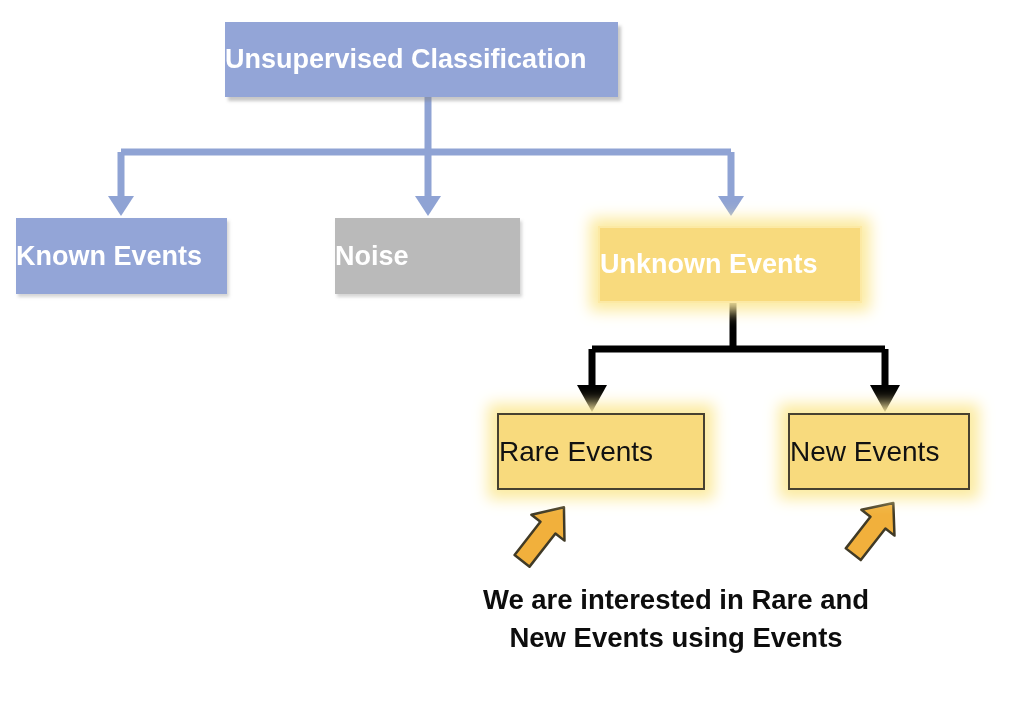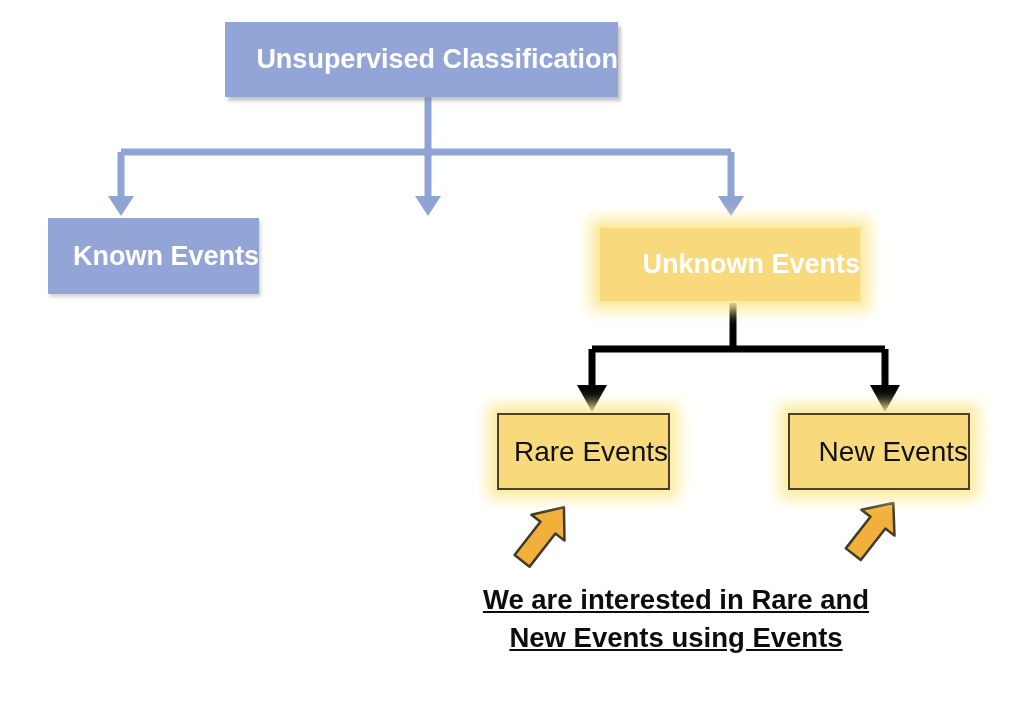--- a/index.html
+++ b/index.html
@@ -22,80 +22,77 @@
     width:1024px;height:709px;
     background:#ffffff;
     font-family:"Liberation Sans", sans-serif;
     overflow:hidden;
   }
   .connector-layer{
     position:absolute;left:0;top:0;width:1024px;height:709px;
   }
   .node{
     position:absolute;
-    display:flex;align-items:center;justify-content:flex-end;
+    display:flex;align-items:center;justify-content:flex-start;
     text-align:center;
     box-sizing:border-box;
   }
   .node .label{white-space:nowrap;}
   .node-root{
     left:225px;top:22px;width:393px;height:75px;
     background:var(--node-blue);
     color:var(--text-white);
     font-size:27px;font-weight:bold;
     box-shadow:3px 4px 3px rgba(130,130,130,0.45);
   }
   .node-known{
     left:16px;top:218px;width:211px;height:76px;
     background:var(--node-blue);
     color:var(--text-white);
     font-size:27px;font-weight:bold;
     box-shadow:2px 3px 3px rgba(150,150,150,0.4);
-    margin-left:32px;
   }
   .node-noise{
     left:335px;top:218px;width:185px;height:76px;
     background:var(--node-gray);
     color:var(--text-white);
     font-size:27px;font-weight:bold;
     box-shadow:2px 3px 3px rgba(150,150,150,0.4);
   }
   .node-unknown{
     left:598px;top:226px;width:264px;height:77px;
     background:var(--node-yellow);
     border:2px solid var(--yellow-border-light);
     color:var(--text-white);
     font-size:27px;font-weight:bold;
     box-shadow:0 0 14px 8px var(--yellow-glow);
   }
   .node-rare{
-    left:497px;top:413px;width:173px;height:77px;
+    left:497px;top:413px;width:208px;height:77px;
     background:var(--node-yellow);
     border:2px solid var(--yellow-border-dark);
     color:var(--text-black);
     font-size:28px;font-weight:400;
     box-shadow:0 0 14px 9px var(--yellow-glow);
   }
   .node-new{
     left:788px;top:413px;width:182px;height:77px;
     background:var(--node-yellow);
     border:2px solid var(--yellow-border-dark);
     color:var(--text-black);
     font-size:28px;font-weight:400;
     box-shadow:0 0 14px 9px var(--yellow-glow);
-    padding-left:11px;
   }
   .annotation{
     position:absolute;
     left:400px;top:581px;width:552px;
     text-align:center;
     color:#0d0d0d;
     font-size:27.5px;font-weight:bold;
     line-height:38px;
-    text-decoration:underline;
   }
 </style>
 </head>
 <body>
 
 <div class="canvas">
 
   <svg class="connector-layer" viewBox="0 0 1024 709" xmlns="http://www.w3.org/2000/svg">
 
     <g>
@@ -120,20 +117,23 @@
   </svg>
 
   <div class="node node-root">
     <span class="label">Unsupervised Classification</span>
   </div>
 
   <div class="node node-known">
     <span class="label">Known Events</span>
   </div>
 
+  <div class="node node-noise">
+    <span class="label">Noise</span>
+  </div>
 
   <div class="node node-unknown">
     <span class="label">Unknown Events</span>
   </div>
 
   <div class="node node-rare">
     <span class="label">Rare Events</span>
   </div>
 
   <div class="node node-new">

